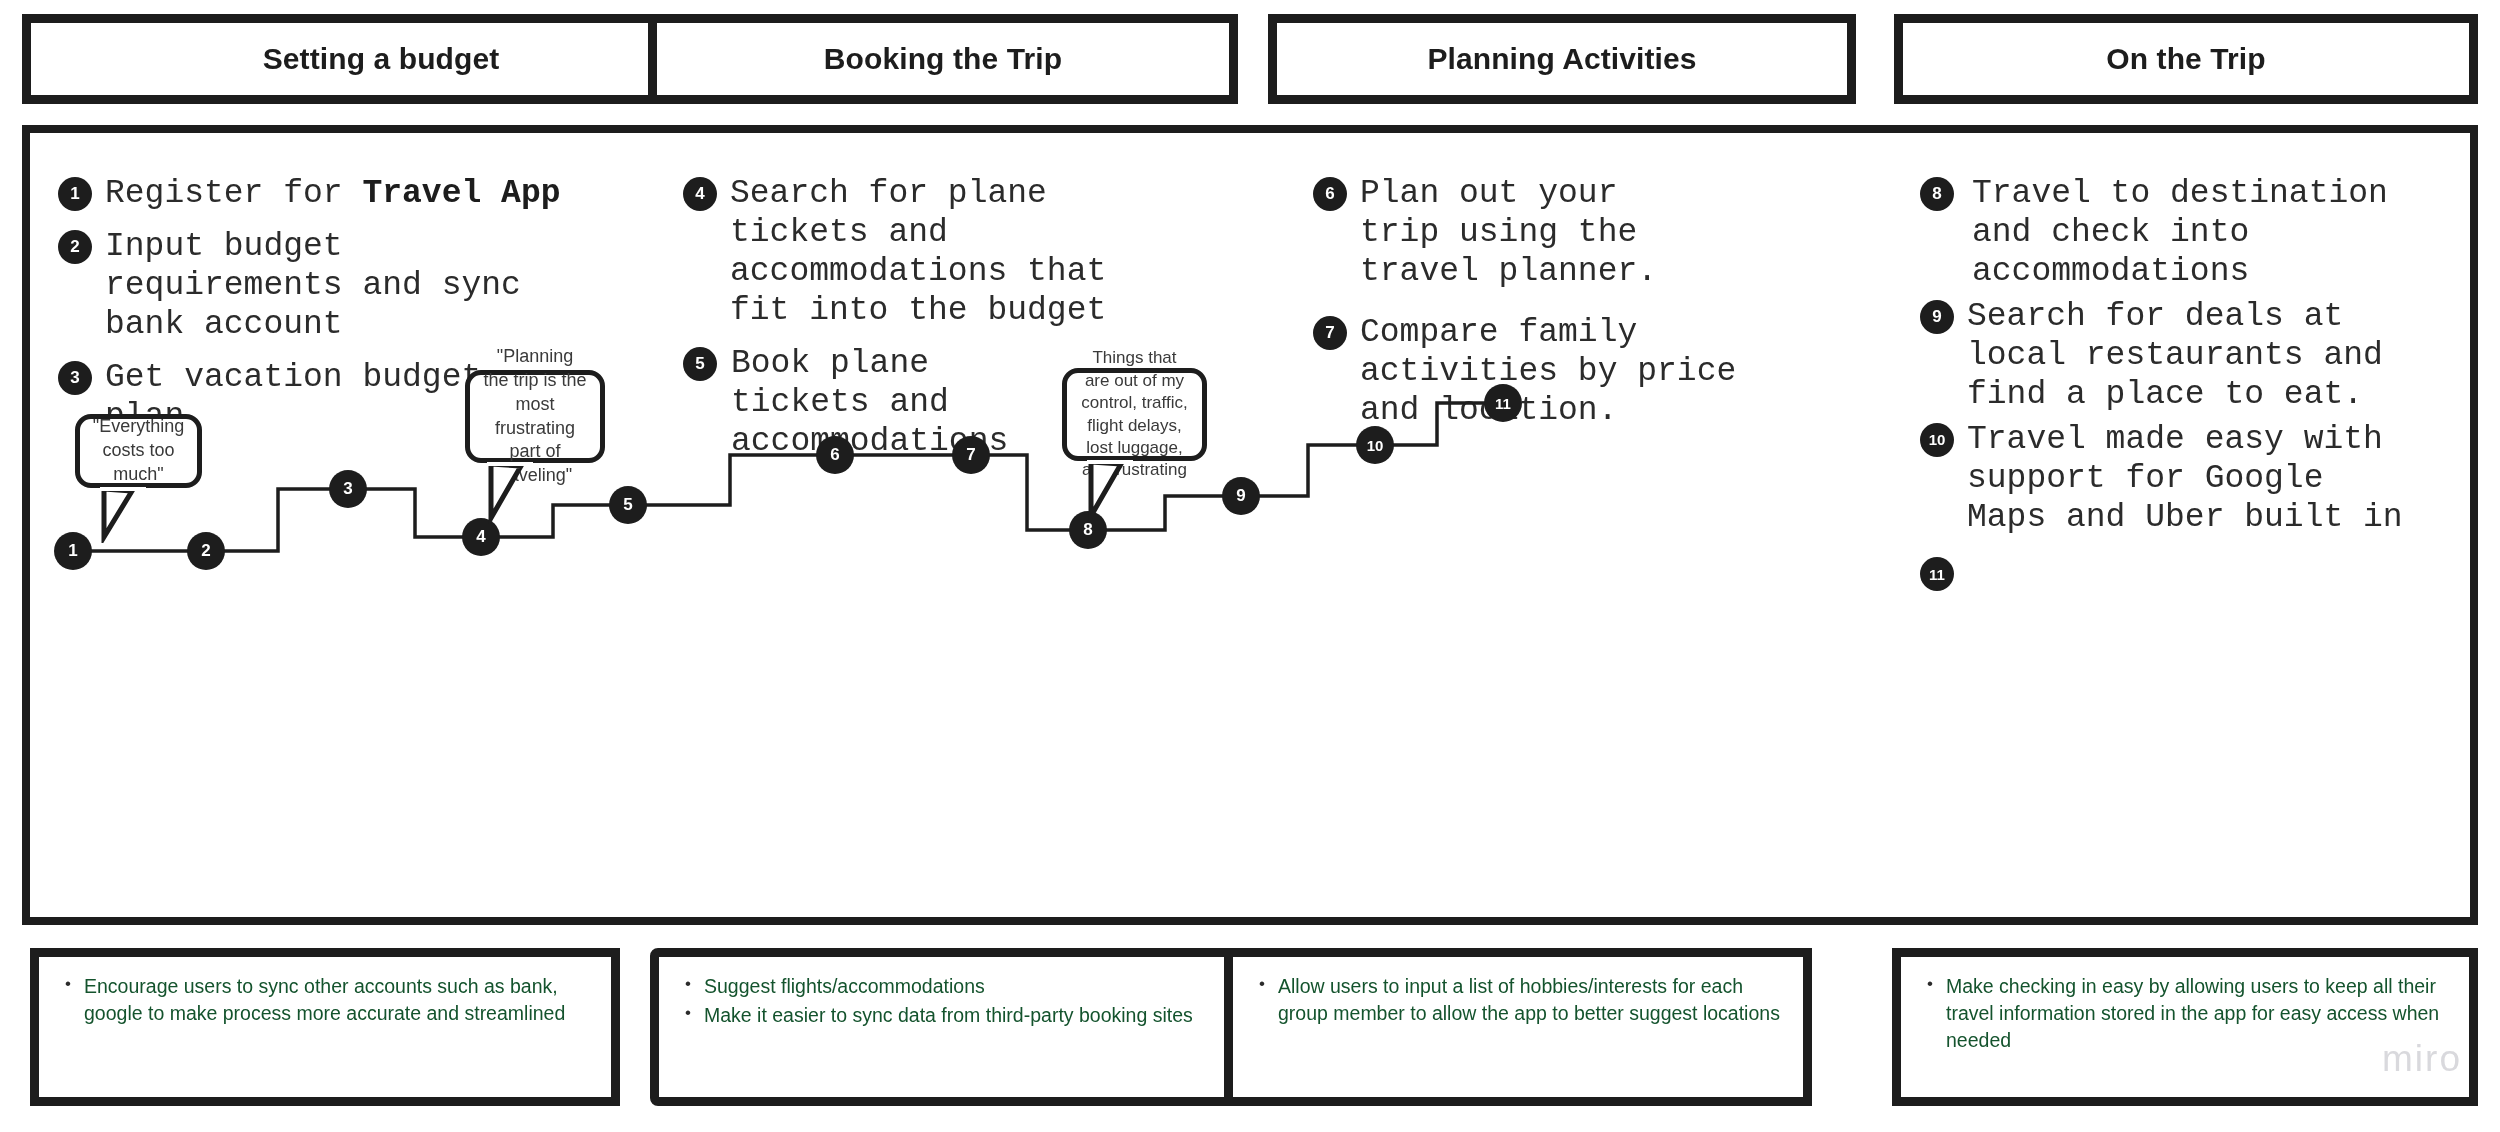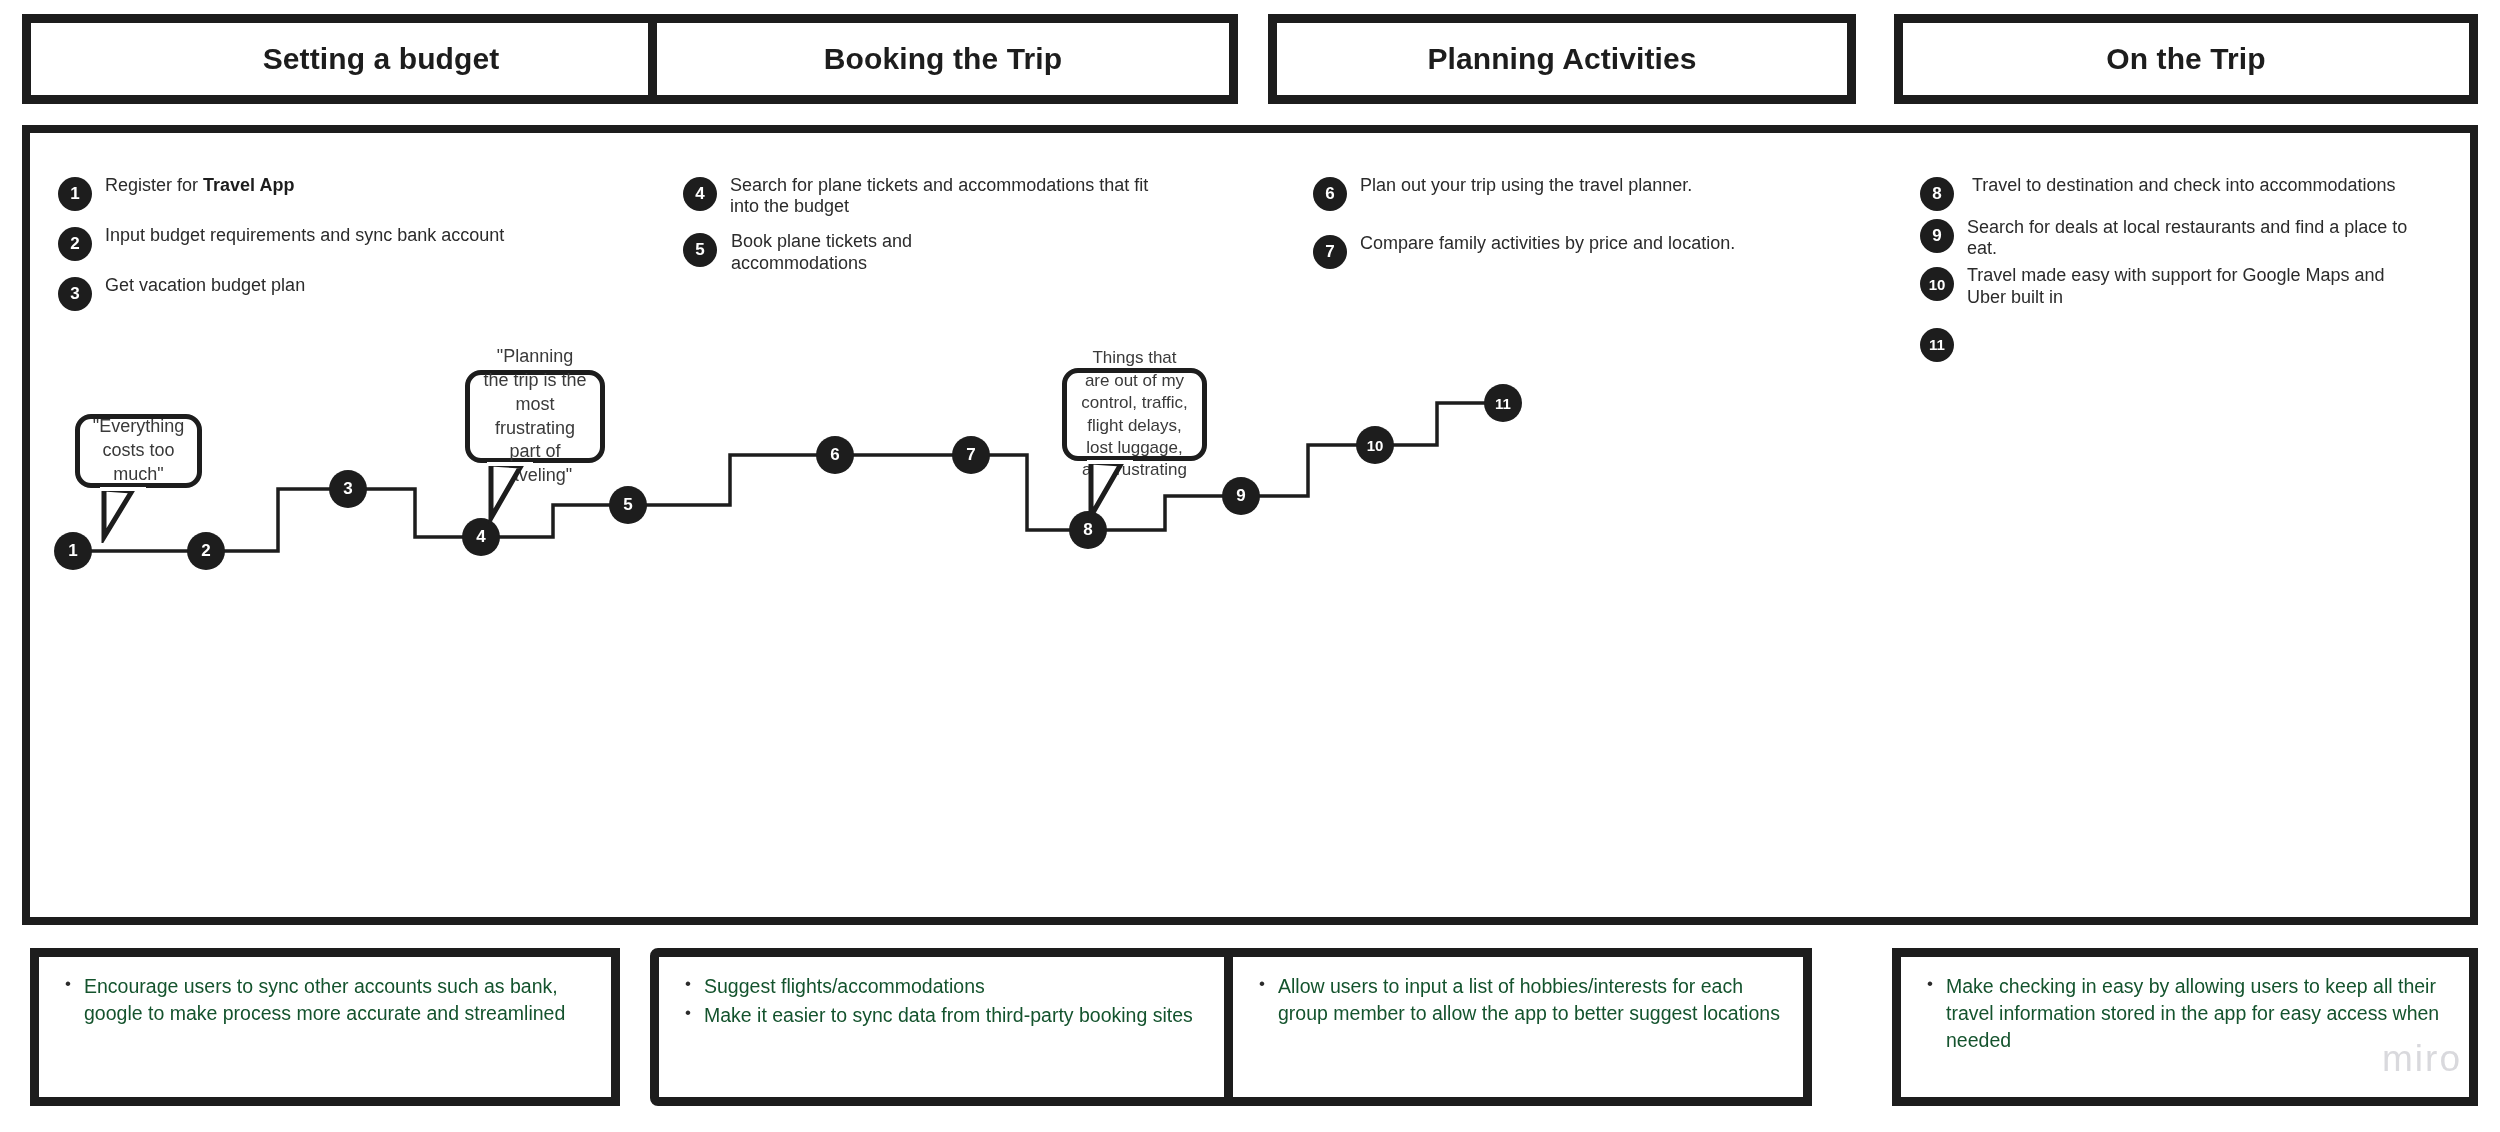--- a/index.html
+++ b/index.html
@@ -70,24 +70,25 @@
     font-size: 17px;
     font-weight: bold;
     display: flex;
     align-items: center;
     justify-content: center;
     margin-top: 2px;
   }
   .step-badge.wide { font-size: 15px; }
   .step-text {
     margin-left: 13px;
-    font-size: 18px;
+    font-size: 33px;
     line-height: 1.18;
     color: #2b2b2b;
     font-weight: 350;
+    font-family: Liberation Mono, monospace;
   }
   .step-text b { font-weight: bold; color: #1d1d1d; }
 
   
   #journey-svg {
     position: absolute;
     left: 0;
     top: 0;
     width: 2456px;
     height: 784px;

